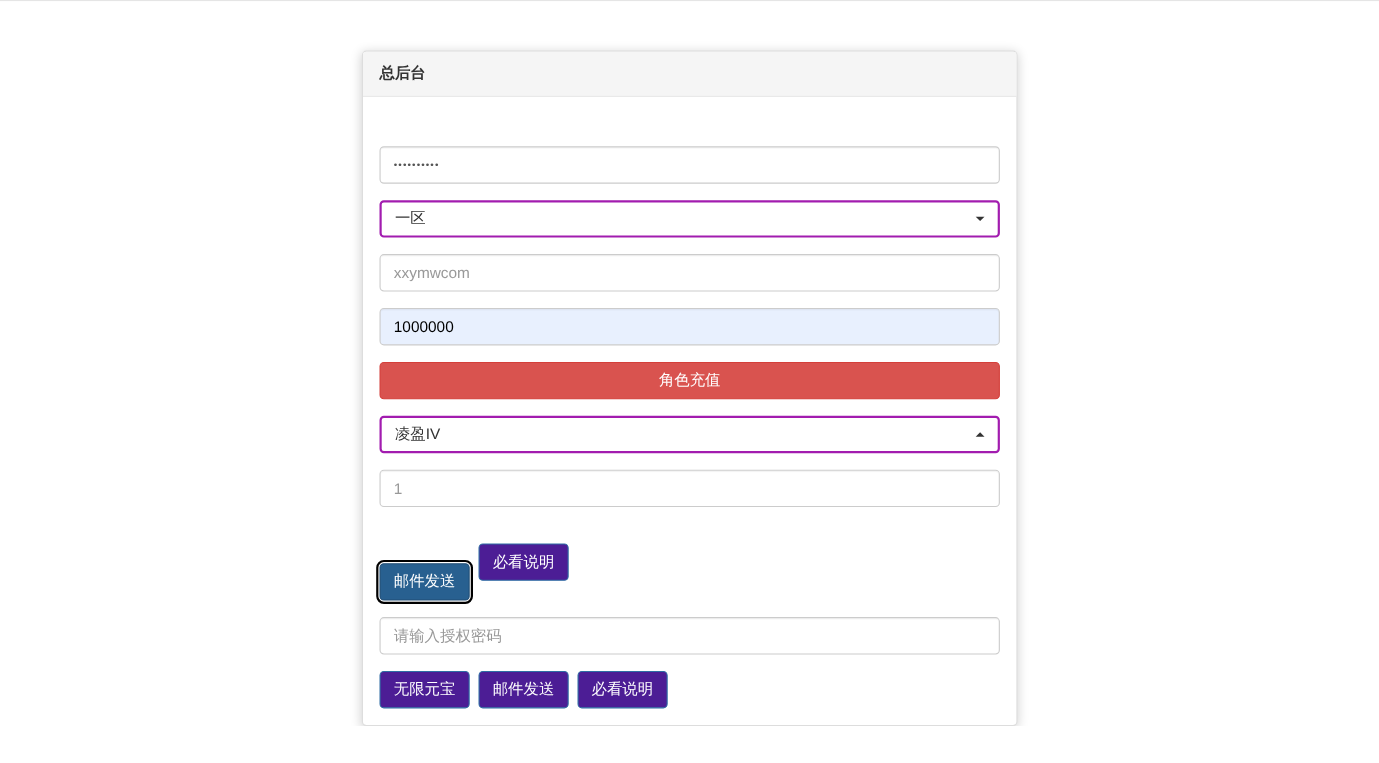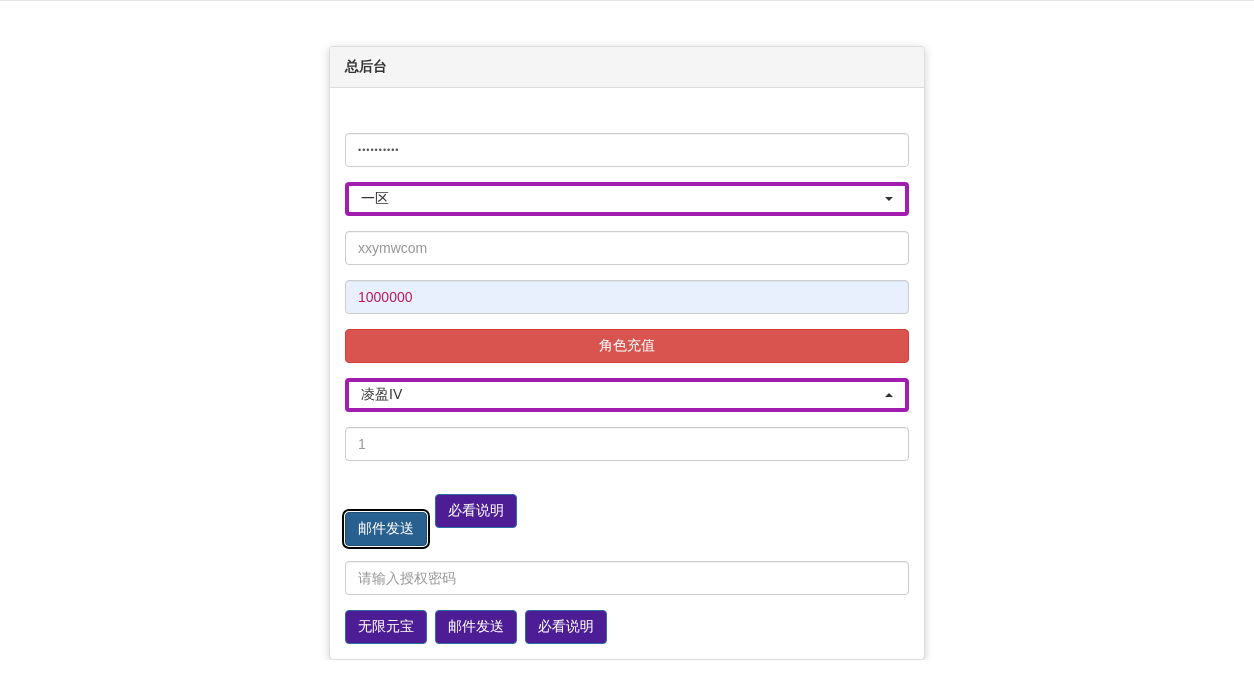--- a/index.html
+++ b/index.html
@@ -58,27 +58,27 @@
       background-color: #fff;
       border: 1px solid #ccc;
       border-radius: 4px;
       box-shadow: inset 0 1px 1px rgba(0,0,0,0.05);
     }
     .form-control::placeholder {
       color: #999;
     }
     .form-control.highlight {
       background-color: #e8f0fe;
-      color: #be185d;
+      color: #000000;
     }
     .dropdown {
       position: relative;
       width: 100%;
       height: 34px;
-      border: 4px solid #a21caf;
+      border: 2px solid #a21caf;
       border-radius: 4px;
       background: #fff;
       cursor: pointer;
       display: flex;
       align-items: center;
       justify-content: space-between;
       padding: 6px 12px;
     }
     .dropdown-text {
       color: #333;

